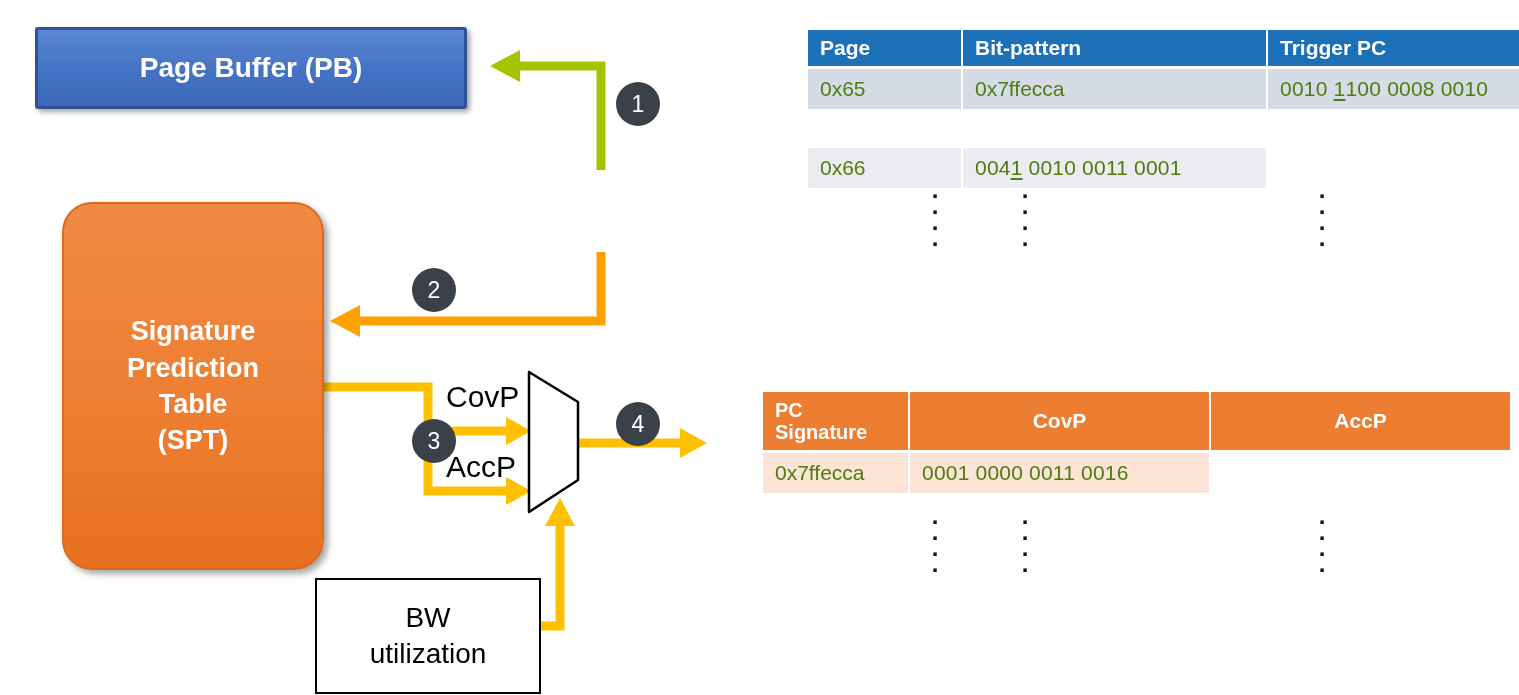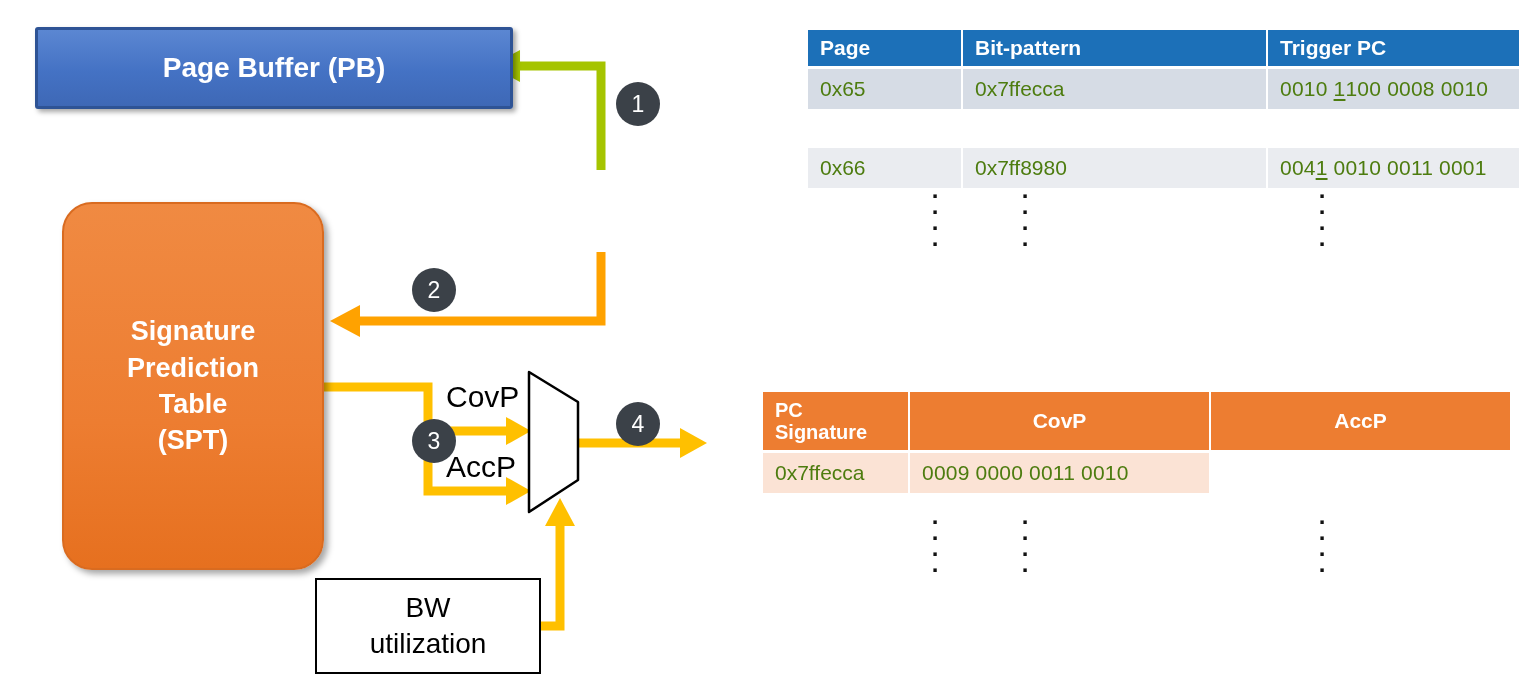--- a/index.html
+++ b/index.html
@@ -5,21 +5,21 @@
   * { margin:0; padding:0; box-sizing:border-box; }
   body { background:#ffffff; font-family:"Liberation Sans", sans-serif; }
   .stage { position:relative; width:1519px; height:695px; background:#ffffff; overflow:hidden; }
 
   .layer-svg { position:absolute; left:0; top:0; width:1519px; height:695px; }
 
   .pre { white-space:pre-line; }
 
   
   .page-buffer {
-    position:absolute; left:35px; top:27px; width:478px; height:82px;
+    position:absolute; left:35px; top:27px; width:432px; height:82px;
     background:linear-gradient(180deg,#5b87d2 0%, #4472C4 55%, #3e68b6 100%);
     border:3px solid #2E5395; border-radius:3px;
     box-shadow:3px 3px 5px rgba(0,0,0,0.35);
     display:flex; align-items:center; justify-content:center;
     color:#ffffff; font-size:28px; font-weight:bold;
   }
   .spt-box {
     position:absolute; left:62px; top:202px; width:262px; height:368px;
     background:linear-gradient(180deg,#f08a42 0%, #ED7D31 60%, #e6701f 100%);
     border:2px solid #d96b20; border-radius:30px;
@@ -27,21 +27,21 @@
     display:flex; align-items:center; justify-content:center; text-align:center;
     color:#ffffff; font-size:27px; font-weight:bold; line-height:1.35;
   }
   .program-access {
     position:absolute; left:494px; top:164px; width:212px; height:94px;
     background:#ffffff; border:2px solid #000000; border-radius:50%;
     display:flex; align-items:center; justify-content:center; text-align:center;
     color:#000000; font-size:26px; line-height:1.25;
   }
   .bw-box {
-    position:absolute; left:315px; top:578px; width:226px; height:96px;
+    position:absolute; left:315px; top:578px; width:226px; height:116px;
     background:#ffffff; border:2px solid #000000;
     display:flex; align-items:center; justify-content:center; text-align:center;
     color:#000000; font-size:28px; line-height:1.3;
   }
   .mux-label { position:absolute; color:#000000; font-size:30px; }
   .mux-label.covp { left:446px; top:380px; }
   .mux-label.accp { left:446px; top:450px; }
 
   
   .grid-table { position:absolute; display:grid; gap:3px 2px; }
@@ -150,21 +150,20 @@
   <div class="grid-table page-table">
     <div class="th">Page</div>
     <div class="th">Bit-pattern</div>
     <div class="th">Trigger PC</div>
 
     <div class="td row-a">0x65</div>
     <div class="td row-a">0x7ffecca</div>
     <div class="td row-a bits"><span>0010 </span><span class="ul">1</span><span>100 0008 0010</span></div>
 
     <div class="td row-b">0x66</div>
-    <div class="td row-b">0x7ff8980</div>
     <div class="td row-b bits"><span>004</span><span class="ul">1</span><span> 0010 0011 0001</span></div>
   </div>
 
   <div class="dots" style="left:928px; top:182px;">.
 .
 .
 .</div>
   <div class="dots" style="left:1018px; top:182px;">.
 .
 .
@@ -174,21 +173,21 @@
 .
 .</div>
 
   <div class="grid-table spt-table">
     <div class="th small pre">PC
 Signature</div>
     <div class="th center">CovP</div>
     <div class="th center">AccP</div>
 
     <div class="td row-o">0x7ffecca</div>
-    <div class="td row-o bits">0009 0000 0011 0010</div>
+    <div class="td row-o bits">0001 0000 0011 0016</div>
   </div>
 
   <div class="dots" style="left:928px; top:508px;">.
 .
 .
 .</div>
   <div class="dots" style="left:1018px; top:508px;">.
 .
 .
 .</div>

